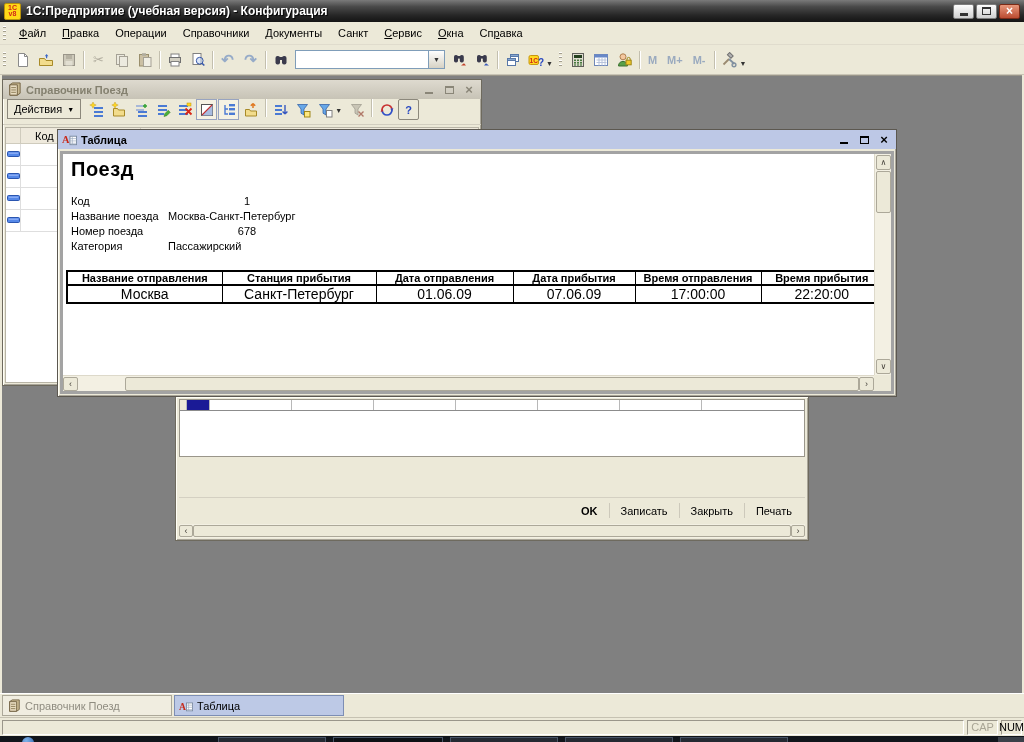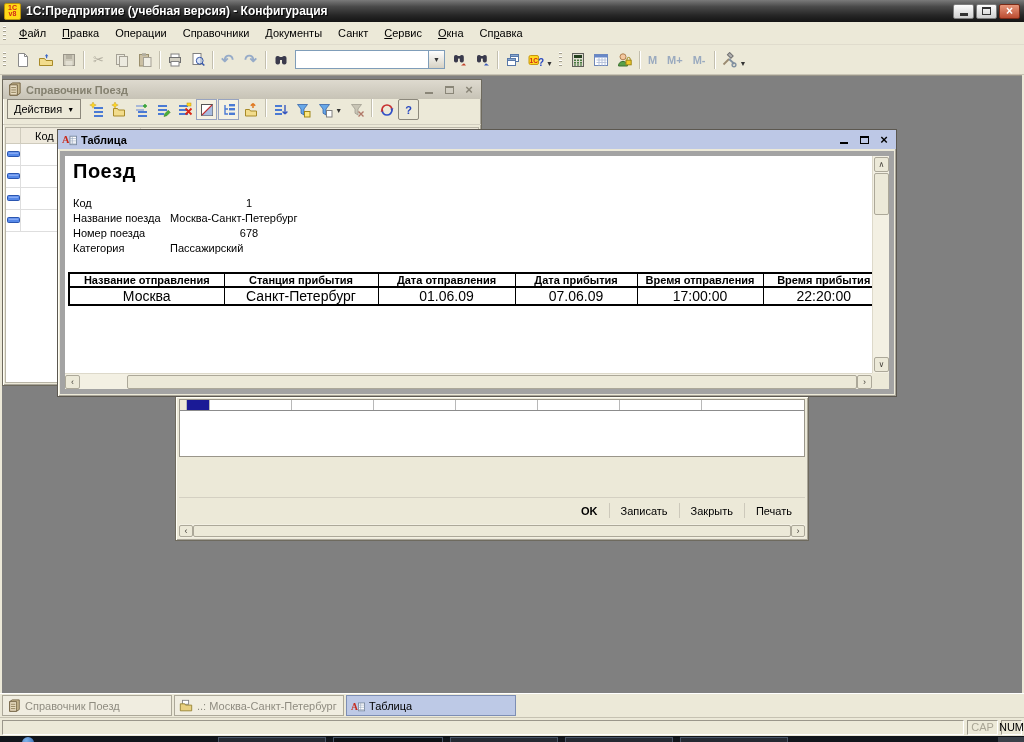--- a/index.html
+++ b/index.html
@@ -73,21 +73,21 @@
   .cgrid-head{display:flex;height:16px;background:#eee9dc;border-bottom:1px solid #cfcbbd;}
   .cgh-marker{width:15px;border-right:1px solid #cfcbbd;}
   .cgh-code{width:120px;border-right:1px solid #cfcbbd;padding-left:14px;display:flex;align-items:center;}
   .crow{display:flex;height:22px;border-bottom:1px solid #dedede;}
   .crow .m{width:15px;border-right:1px solid #dedede;display:flex;align-items:center;justify-content:center;}
   .crow .c{width:120px;border-right:1px solid #dedede;}
 
   
   .tabwin{left:55px;top:53px;width:840px;height:268px;z-index:3;border-color:#5c5850;}
   .tabwin .ctitle{background:#bdc8e6;color:#000;}
-  .tclient{position:absolute;left:2px;right:2px;top:21px;bottom:2px;background:#fff;border:5px solid #a3a3a3;}
+  .tclient{position:absolute;left:2px;right:2px;top:21px;bottom:2px;background:#fff;border:3px solid #a3a3a3;}
   .theading{position:absolute;left:8px;top:4px;font-size:20px;font-weight:bold;letter-spacing:.5px;}
   .tfields{position:absolute;left:8px;top:40px;line-height:15px;}
   .frow{height:15px;white-space:nowrap;text-decoration:underline;}
   .frow .fl{display:inline-block;width:97px;}
   .frow .fv{display:inline-block;}
   .frow .fvnum{display:inline-block;width:158px;text-align:center;}
   table.route{position:absolute;left:3px;top:116px;border-collapse:collapse;border:2px solid #000;table-layout:fixed;}
   table.route th{border:1px solid #000;border-bottom:2px solid #000;height:14px;font-weight:bold;font-size:11px;padding:0;text-align:center;}
   table.route td{border:1px solid #000;height:13px;font-size:14px;padding:0;text-align:center;}
   
@@ -622,27 +622,20 @@
 
   <div class="winbar">
     <div class="tab">
       <svg width="14" height="14" viewBox="0 0 16 16">
           <path d="M3 3l3-2h8v11l-3 2H3z" fill="#c8b890" stroke="#706040"></path>
           <path d="M3 3h8v11H3z" fill="#e8dcc0" stroke="#706040"></path>
           <path d="M4.5 6h5M4.5 8.5h5M4.5 11h5" stroke="#8a7a54"></path>
         </svg>
       <span>Справочник Поезд</span>
     </div>
-    <div class="tab">
-      <svg width="14" height="14" viewBox="0 0 16 16">
-          <rect x="4" y="1.5" width="7" height="4.5" fill="#fff" stroke="#808080"></rect>
-          <path d="M1.5 5.5h5l1 1.5h7v6.5h-13z" fill="#e8d080" stroke="#948030"></path>
-        </svg>
-      <span>..: Москва-Санкт-Петербург</span>
-    </div>
     <div class="tab active">
       <svg width="14" height="14" viewBox="0 0 16 16">
           <text x="0" y="12" font-size="11" font-weight="bold" fill="#c82818" font-family="Liberation Serif,serif">A</text>
           <rect x="8.5" y="4.5" width="7" height="9" fill="#fff" stroke="#7a8aa0"></rect>
           <path d="M8.5 7h7M8.5 9.5h7M8.5 12h7M11 4.5v9" stroke="#9aaabf" stroke-width=".7"></path>
         </svg>
       <span>Таблица</span>
     </div>
   </div>
 

